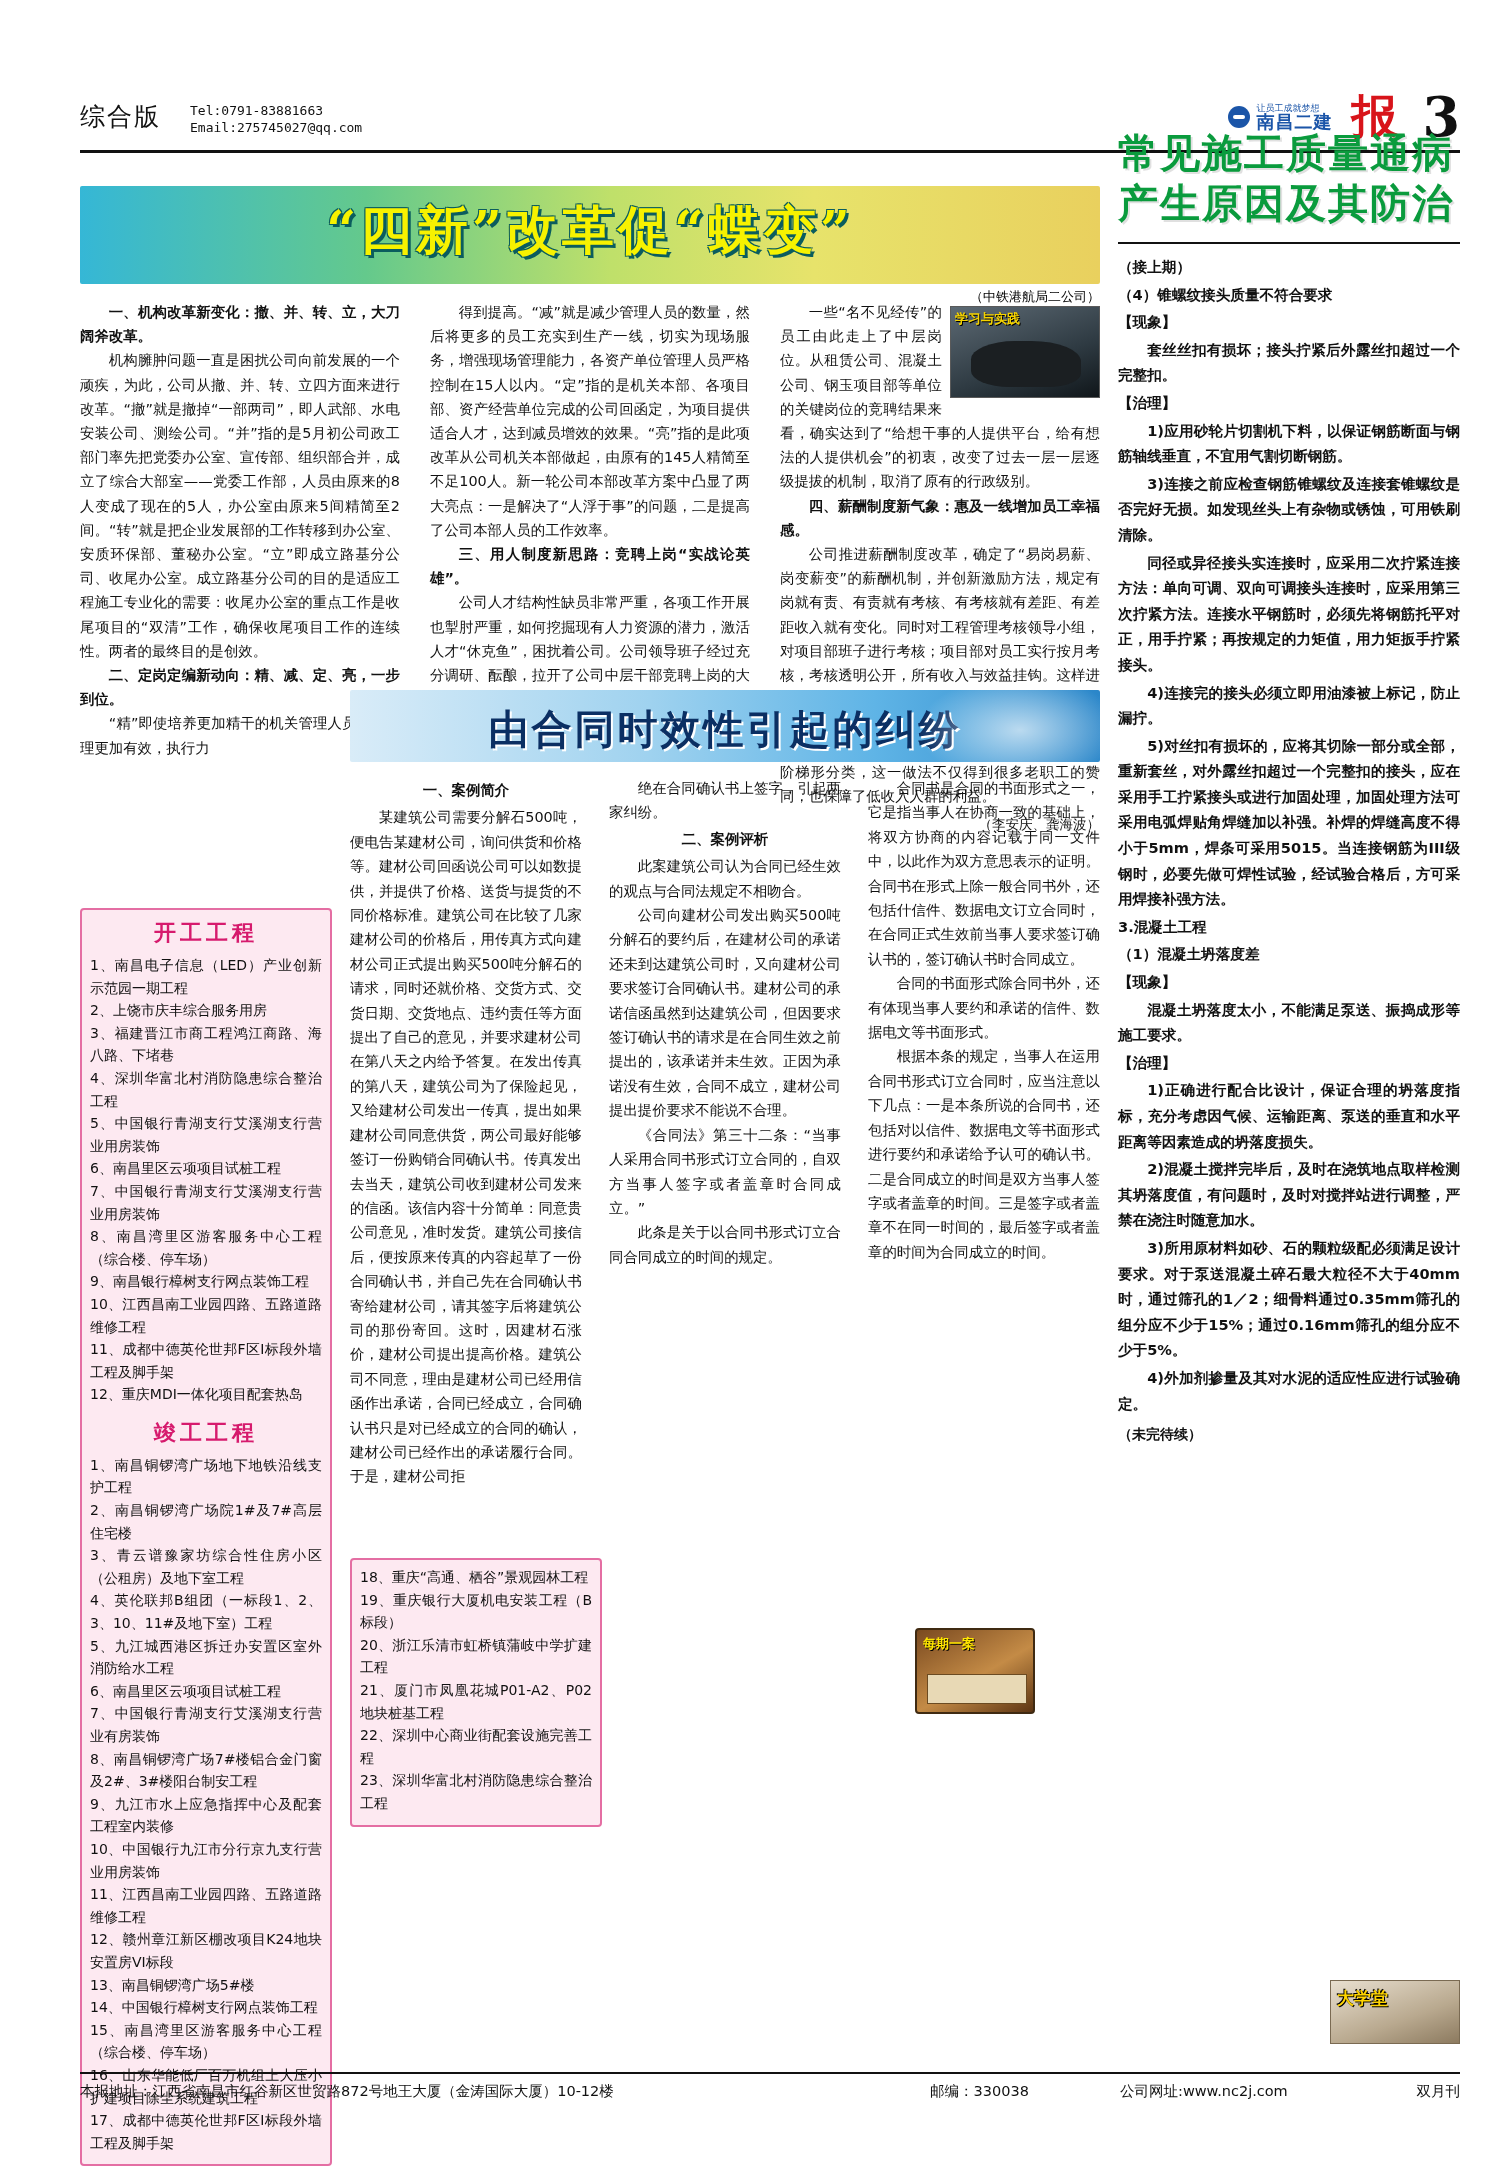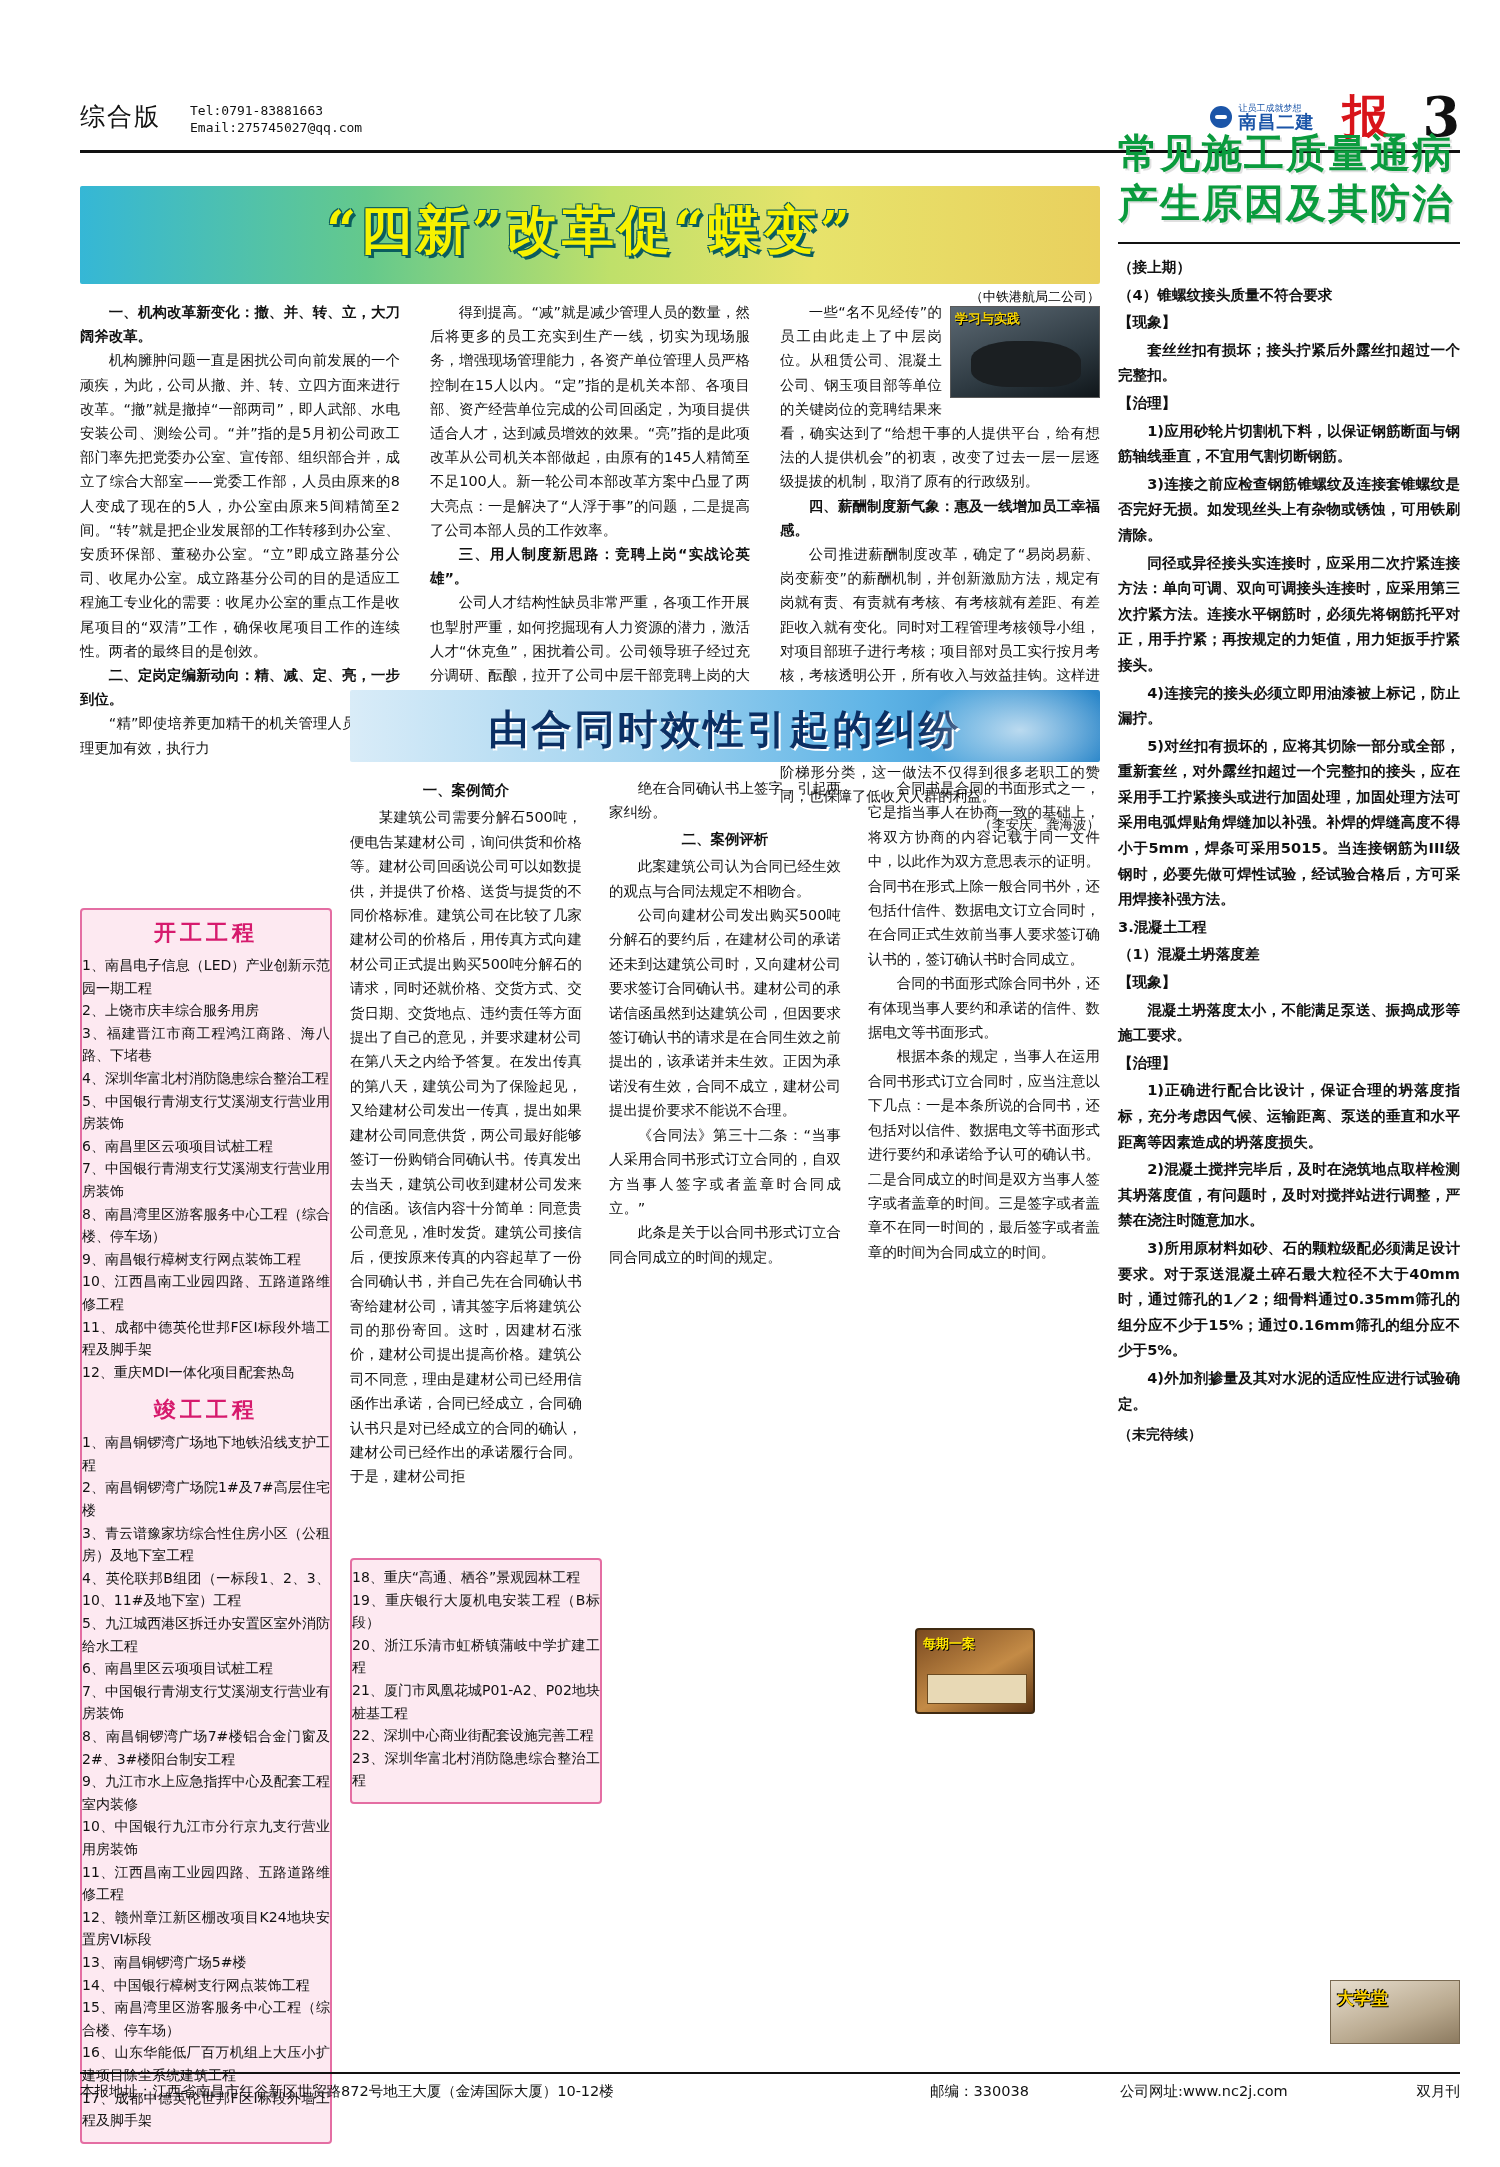--- a/index.html
+++ b/index.html
@@ -12,21 +12,21 @@
     position:relative;
     overflow:hidden;
   }
   .page { position:absolute; left:0; top:0; width:1500px; height:2167px;margin-left:20px; }
 
   
   .masthead { position:absolute; left:60px; top:96px; width:1380px; height:76px; }
   .mh-left { position:absolute; left:0; top:4px; }
   .mh-title { font-family:"DejaVu Serif","Liberation Serif",serif; font-size:25px; letter-spacing:2px; color:#111; }
   .mh-contact { position:absolute; left:110px; top:6px; font-family:"DejaVu Sans Mono","Liberation Mono",monospace; font-size:13px; line-height:17px; color:#111; }
-  .mh-right { position:absolute; right:0; top:-10px; display:flex; align-items:center; gap:26px; }
+  .mh-right { position:absolute; right:0; top:-10px; display:flex; align-items:center; gap:17px; }
   .mh-logo { display:flex; align-items:center; gap:6px; }
   .mh-logo-mark { width:22px; height:22px; border-radius:50%; background:#1b55a8; position:relative; }
   .mh-logo-mark:after{content:"";position:absolute;left:5px;top:9px;width:12px;height:4px;background:#fff;border-radius:2px;}
   .mh-logo-cn { font-family:"DejaVu Serif","Liberation Serif",serif; font-size:18px; font-weight:bold; color:#1b55a8; letter-spacing:1px; }
   .mh-logo-sub { font-size:9px; color:#1b55a8; }
   .mh-bao { font-family:"DejaVu Serif","Liberation Serif",serif; font-size:46px; font-weight:bold; color:#d8141a; margin-left:2px; }
   .mh-pageno { font-family:"DejaVu Serif","Liberation Serif",serif; font-size:54px; font-weight:bold; color:#111; margin-left:8px; line-height:50px; }
   .mh-rule { position:absolute; left:0; top:54px; width:1380px; height:3px; background:#111; }
 
   
@@ -72,21 +72,21 @@
     background:linear-gradient(160deg,#5d6a74,#2e3a42 60%,#10161a);
     border:1px solid #5a5a5a; position:relative;
   }
   .photo-box .glove{ position:absolute; left:20px; top:34px; width:110px; height:46px; background:#1b1f22; border-radius:40% 45% 30% 35%; }
   .photo-box .cap{ position:absolute; left:4px; top:4px; color:#f5d300; font-size:13px; font-weight:bold; line-height:16px; text-shadow:1px 1px 0 #000;}
 
   
   .pinkbox {
     position:absolute; left:60px; width:252px;
     background:#fde9f1; border:2px solid #e46ea3; border-radius:4px;
-    padding:6px 0 10px;
+    padding:6px 8px 10px;
   }
   .pink-h {
     text-align:center; color:#d61a6d; font-weight:bold;
     font-family:"DejaVu Serif","Liberation Serif",serif;
     font-size:22px; letter-spacing:4px; margin:2px 0 6px;
   }
   .pink-h2 { margin-top:12px; }
   .pink-list { font-size:14px; line-height:22.6px; text-align:justify; color:#111; }
   .pink-list div { margin:0; }
 

